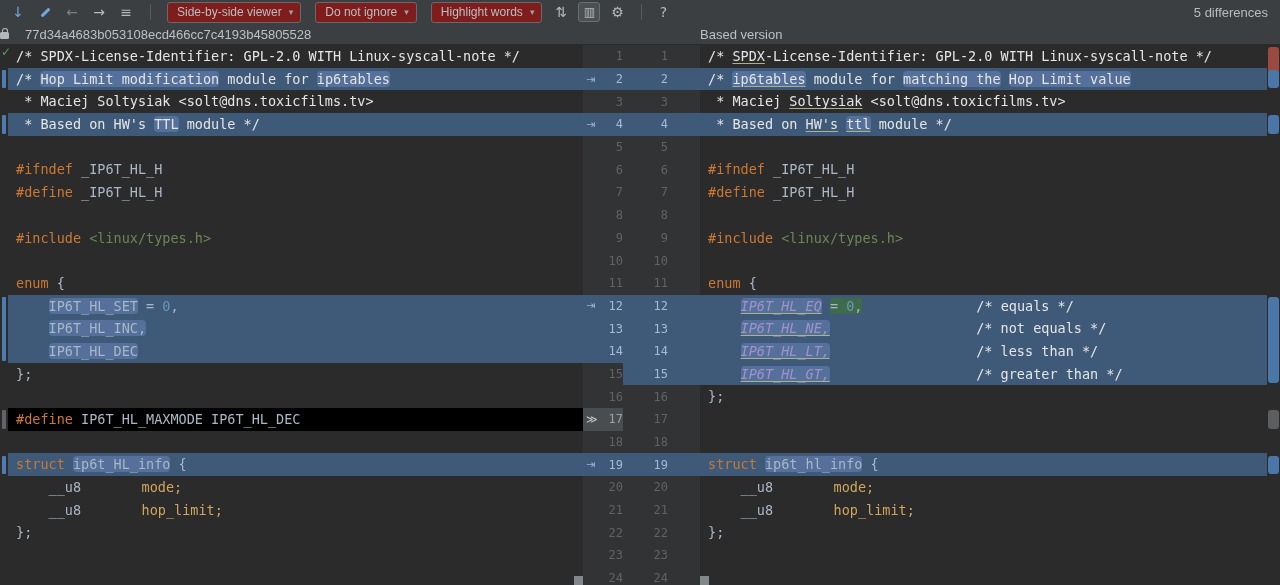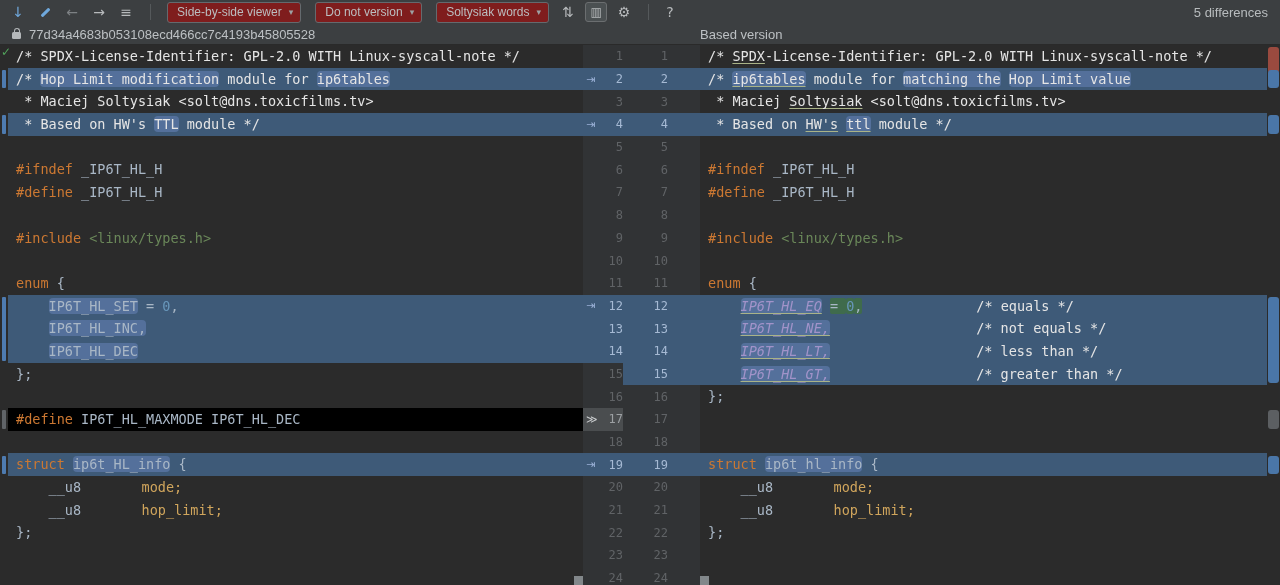--- a/index.html
+++ b/index.html
@@ -37,21 +37,21 @@
     color:#bbbec0;font-size:12px;flex:0 0 auto;cursor:default;
   }
   .combo .arrow{font-size:9px;color:#9da1a3;margin-left:7px;font-family:"DejaVu Sans",sans-serif;}
   .spacer{flex:1;}
   .diff-count{color:#b8bcbe;font-size:13px;padding-right:6px;}
   
   .titlebar{
     height:21px;background:#3c3f41;display:flex;align-items:center;
     font-size:13px;color:#bcc0c3;border-bottom:1px solid #2a2a2a;box-sizing:border-box;
   }
-  .title-left{width:700px;display:flex;align-items:center;padding-left:12px;gap:8px;box-sizing:border-box;}
+  .title-left{width:700px;display:flex;align-items:center;padding-left:0;gap:16px;box-sizing:border-box;}
   .lock{position:relative;width:9px;height:7px;background:#b4b8ba;border-radius:1.5px;margin-top:3px;flex:0 0 auto;}
   .lock::before{
     content:"";position:absolute;top:-4px;left:1.5px;width:6px;height:5px;box-sizing:border-box;
     border:1.5px solid #b4b8ba;border-bottom:none;border-radius:3px 3px 0 0;
   }
   
   .diff{position:relative;display:flex;height:540px;overflow:hidden;background:#2b2b2b;}
   .pane-left{width:583px;display:flex;position:relative;overflow:hidden;flex:0 0 auto;}
   .stripe{width:8px;position:relative;flex:0 0 auto;}
   .check{position:absolute;left:1px;top:0;color:#52a55c;font-size:12px;font-weight:bold;font-family:"DejaVu Sans",sans-serif;}
@@ -102,25 +102,25 @@
     </span>
   <span class="tb-icon dim">←</span>
   <span class="tb-icon">→</span>
   <span class="tb-icon">≡</span>
   <span class="sep"></span>
   <div class="combo">
     <span>Side-by-side viewer</span>
     <span class="arrow">▾</span>
   </div>
   <div class="combo">
-    <span>Do not version</span>
+    <span>Do not ignore</span>
     <span class="arrow">▾</span>
   </div>
   <div class="combo">
-    <span>Soltysiak words</span>
+    <span>Highlight words</span>
     <span class="arrow">▾</span>
   </div>
   <span class="tb-icon">⇅</span>
   <span class="tb-icon boxed">▥</span>
   <span class="tb-icon">⚙</span>
   <span class="sep"></span>
   <span class="tb-icon">?</span>
   <span class="spacer"></span>
   <span class="diff-count">5 differences</span>
 </div>

